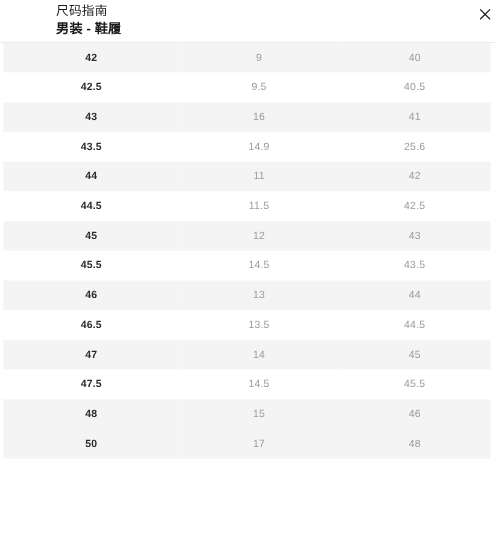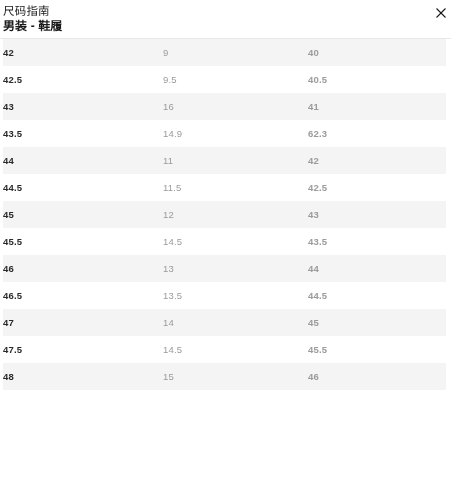--- a/index.html
+++ b/index.html
@@ -16,20 +16,21 @@
     position: relative;
   }
 
   
   .modal-header {
     position: relative;
     height: 38px;
     box-sizing: border-box;
     padding: 4px 0 0 3px;
     background: #ffffff;
+    margin-left: 48px;
   }
   .title-block {
     display: block;
   }
   .modal-title {
     display: block;
     font-size: 11.5px;
     font-weight: 400;
     color: #1a1a1a;
     line-height: 15px;
@@ -86,21 +87,21 @@
     height: 27px;
   }
   .size-table tr.row-shaded {
     background: #f4f4f4;
   }
   .size-table tr.row-plain {
     background: #ffffff;
   }
   .size-table td {
     padding: 0;
-    text-align: left;
+    text-align: center;
     vertical-align: middle;
     height: 27px;
     white-space: nowrap;
   }
   .col-primary {
     width: 160px;
     font-size: 9.5px;
     font-weight: 700;
     color: #2b2b2b;
     letter-spacing: 0.2px;
@@ -108,21 +109,21 @@
   .col-secondary {
     width: 145px;
     font-size: 9.5px;
     font-weight: 400;
     color: #9b9b9b;
     letter-spacing: 0.2px;
   }
   .col-tertiary {
     width: 138px;
     font-size: 9.5px;
-    font-weight: 700;
+    font-weight: 400;
     color: #9b9b9b;
     letter-spacing: 0.2px;
   }
 </style>
 </head>
 <body>
 
 <div class="modal-header">
   <div class="title-block">
     <span class="modal-title">尺码指南</span>
@@ -153,21 +154,21 @@
           <td class="col-tertiary">40.5</td>
         </tr>
         <tr class="row-shaded">
           <td class="col-primary">43</td>
           <td class="col-secondary">16</td>
           <td class="col-tertiary">41</td>
         </tr>
         <tr class="row-plain">
           <td class="col-primary">43.5</td>
           <td class="col-secondary">14.9</td>
-          <td class="col-tertiary">62.3</td>
+          <td class="col-tertiary">25.6</td>
         </tr>
         <tr class="row-shaded">
           <td class="col-primary">44</td>
           <td class="col-secondary">11</td>
           <td class="col-tertiary">42</td>
         </tr>
         <tr class="row-plain">
           <td class="col-primary">44.5</td>
           <td class="col-secondary">11.5</td>
           <td class="col-tertiary">42.5</td>
@@ -200,15 +201,20 @@
         <tr class="row-plain">
           <td class="col-primary">47.5</td>
           <td class="col-secondary">14.5</td>
           <td class="col-tertiary">45.5</td>
         </tr>
         <tr class="row-shaded">
           <td class="col-primary">48</td>
           <td class="col-secondary">15</td>
           <td class="col-tertiary">46</td>
         </tr>
+        <tr class="row-shaded">
+          <td class="col-primary">50</td>
+          <td class="col-secondary">17</td>
+          <td class="col-tertiary">48</td>
+        </tr>
       </tbody>
   </table>
 </div>
 
 </body></html>

